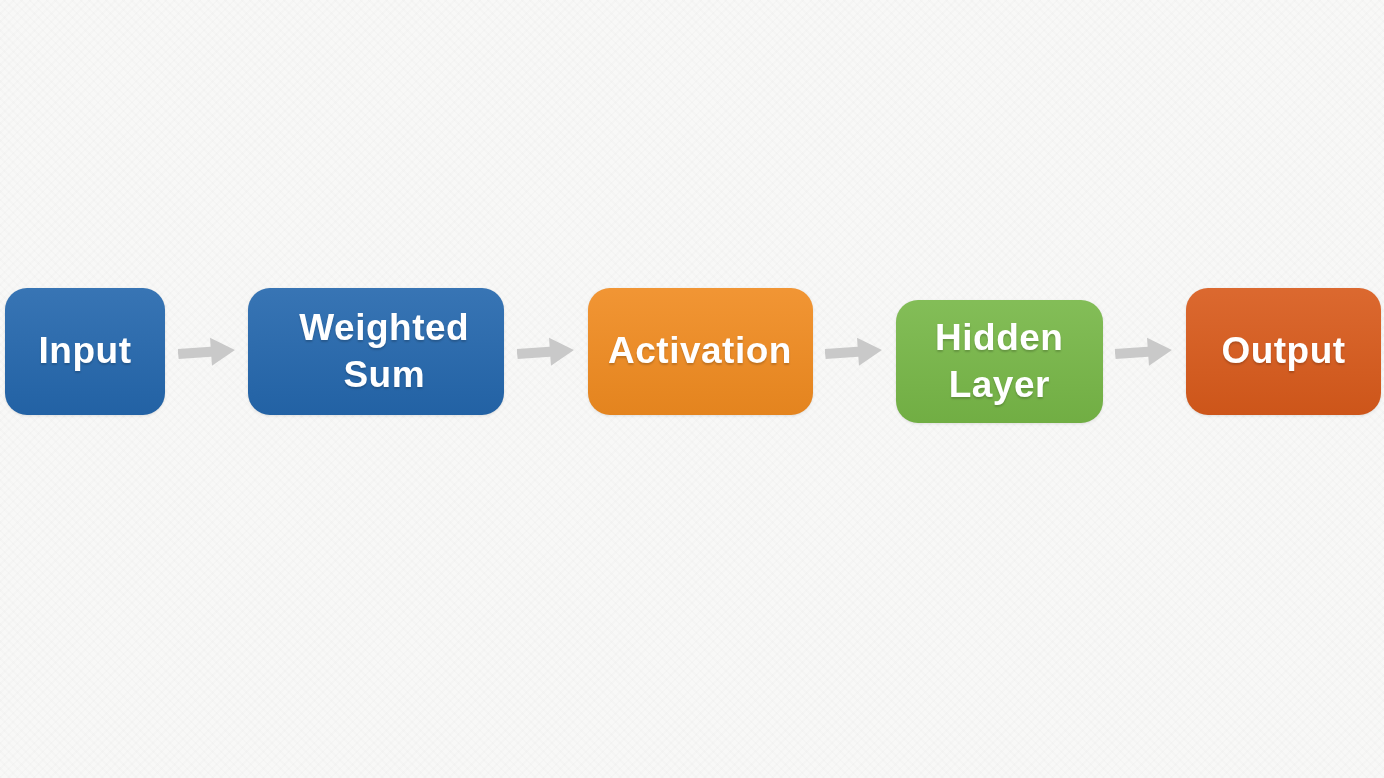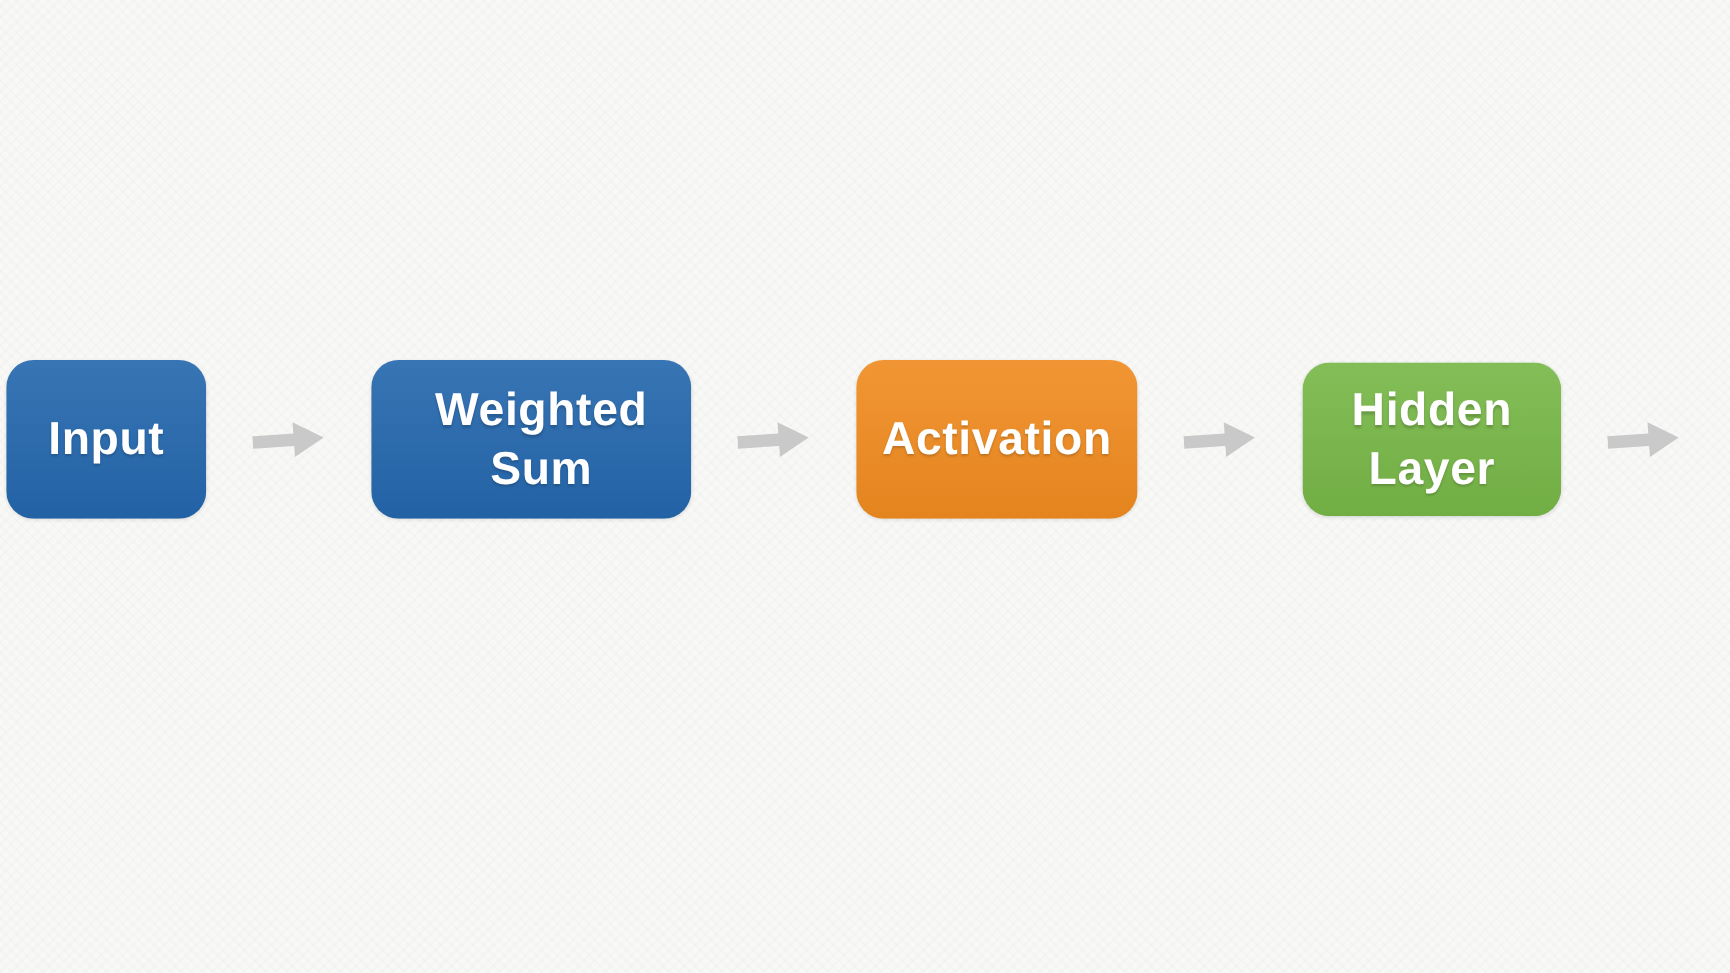--- a/index.html
+++ b/index.html
@@ -39,21 +39,21 @@
     text-shadow: 0 2px 2px rgba(0,0,0,0.18);
     background-image: linear-gradient(180deg, rgba(255,255,255,0.09), rgba(0,0,0,0.05));
     box-shadow: 0 1px 3px rgba(0,0,0,0.10);
     padding: 4px 8px;
     box-sizing: border-box;
     flex: 0 0 auto;
   }
   .node-1 { width: 160px; }
   .node-2 { width: 256px; }
   .node-3 { width: 225px; }
-  .node-4 { width: 207px; height: 123px; margin-top: 2px; }
+  .node-4 { width: 207px; height: 123px; margin-top: 12px; }
   .node-5 { width: 195px; }
   .arrow-gap {
     flex: 1 1 auto;
     display: flex;
     align-items: center;
     justify-content: center;
   }
   .arrow-gap svg {
     display: block;
     transform: rotate(-4deg);
@@ -97,14 +97,17 @@
   <div class="node node-4" style="background-color: rgb(119, 183, 71);">
     <span>Hidden Layer</span>
   </div>
 
   <div class="arrow-gap">
     <svg width="58" height="32" viewBox="0 0 58 32">
       <polygon points="0,11 33,11 33,2 57,16 33,30 33,21 0,21" style="fill: rgb(201, 201, 201);"></polygon>
     </svg>
   </div>
 
+  <div class="node node-5" style="background-color: rgb(216, 90, 27);">
+    <span>Output</span>
+  </div>
 
 </div>
 
 </body></html>

